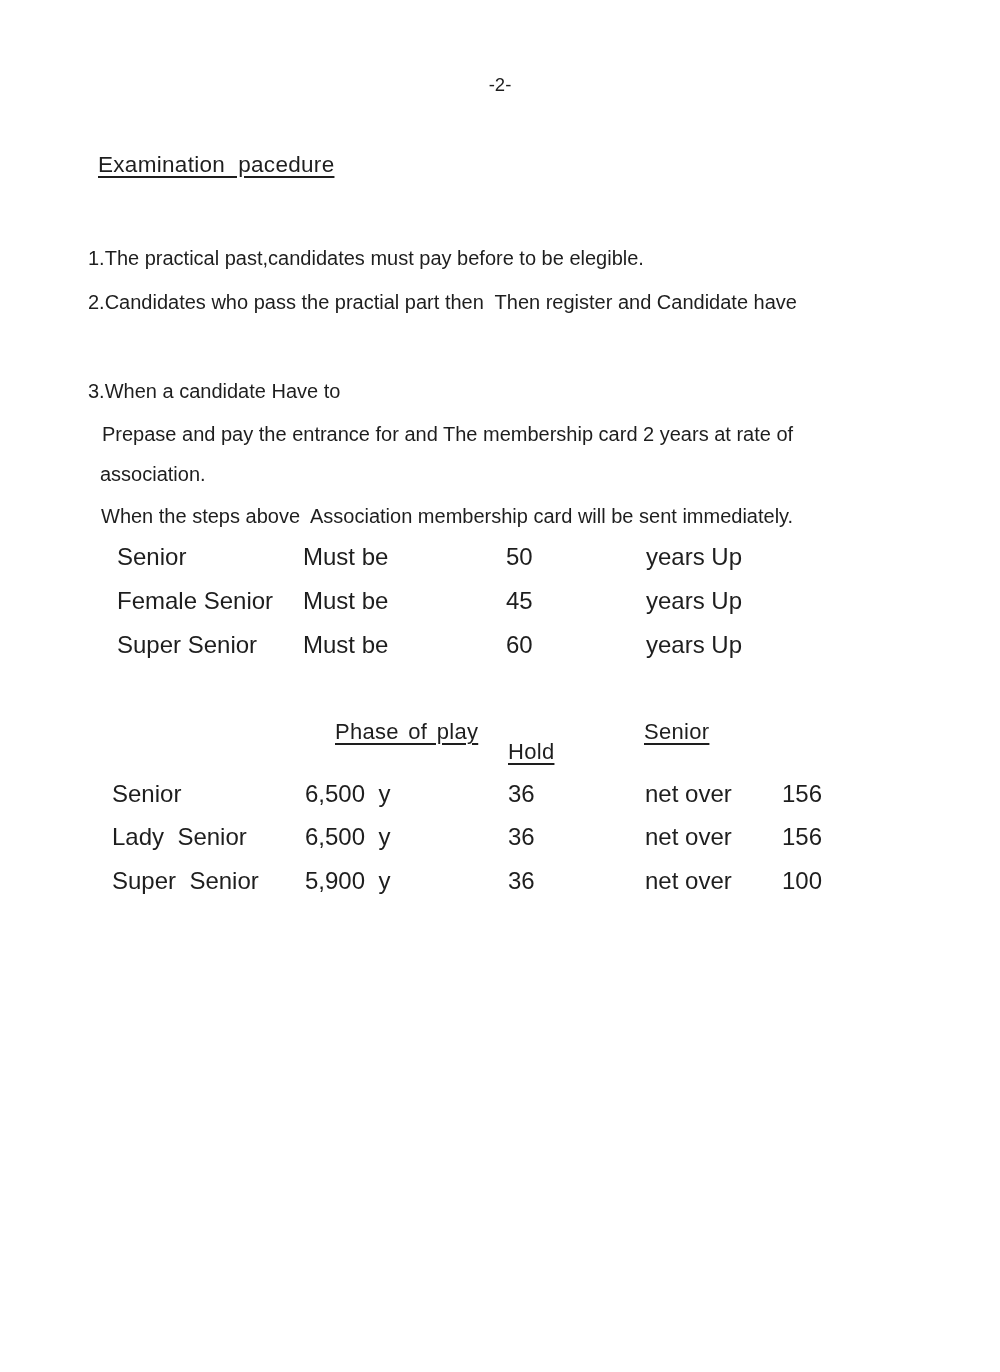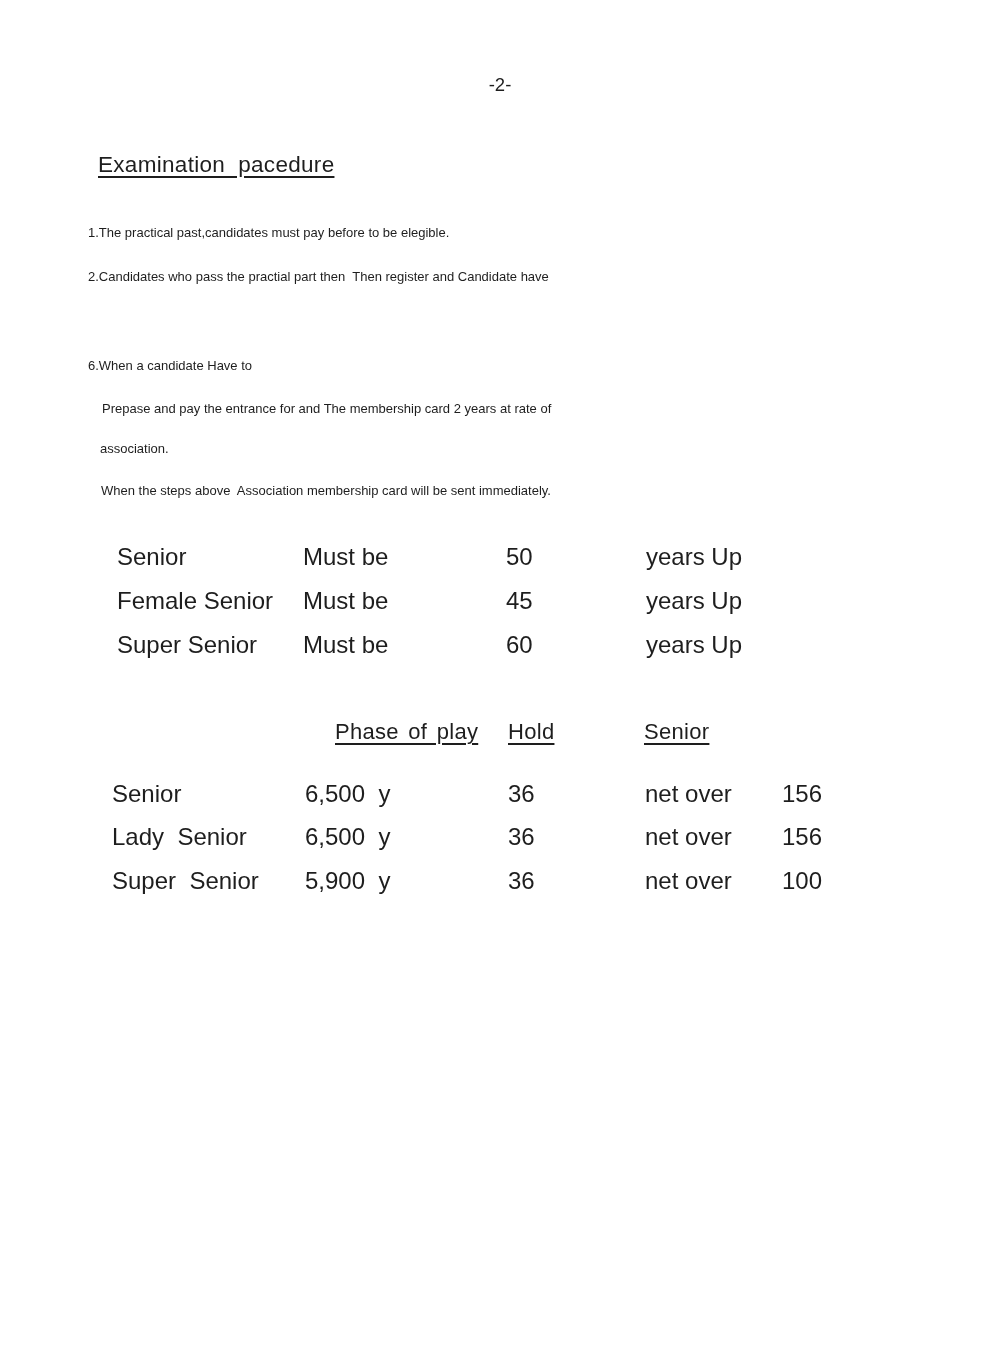--- a/index.html
+++ b/index.html
@@ -24,21 +24,21 @@
   }
   .heading {
     position: absolute;
     left: 98px; top: 152px;
     font-size: 22.5px;
     text-decoration: underline;
     text-underline-offset: 4px;
     white-space: pre-wrap;
     letter-spacing: 0.3px;
   }
-  .body-line { font-size: 13px; }
+  .body-line { font-size: 20px; margin-top: 25px; }
   .trow { position: absolute; left: 0; top: 0; width: 100%; height: 26px; }
   .cell { position: absolute; white-space: pre-wrap; font-size: 24px; line-height: 26px; }
   .thead-cell {
     position: absolute;
     white-space: pre-wrap;
     font-size: 22px;
     line-height: 26px;
     text-decoration: underline;
     text-underline-offset: 4px;
     word-spacing: 3px;
@@ -49,21 +49,21 @@
 <body>
 
 <div class="page">
 
   <div class="pageno">-2-</div>
 
   <div class="heading">Examination  pacedure</div>
 
   <div class="txt body-line" style="left:88px;  top:220px;">1.The practical past,candidates must pay before to be elegible.</div>
   <div class="txt body-line" style="left:88px;  top:264px;text-align:center;">2.Candidates who pass the practial part then  Then register and Candidate have</div>
-  <div class="txt body-line" style="left:88px;  top:353px;">6.When a candidate Have to</div>
+  <div class="txt body-line" style="left:88px;  top:353px;">3.When a candidate Have to</div>
   <div class="txt body-line" style="left:102px; top:396px;">Prepase and pay the entrance for and The membership card 2 years at rate of</div>
   <div class="txt body-line" style="left:100px; top:436px;">association.</div>
   <div class="txt body-line" style="left:101px; top:478px;">When the steps above  Association membership card will be sent immediately.</div>
 
   <div class="trow" style="top:544px;">
     <span class="cell" style="left:117px;">Senior</span>
     <span class="cell" style="left:303px;">Must be</span>
     <span class="cell" style="left:506px;">50</span>
     <span class="cell" style="left:646px;">years Up</span>
   </div>
@@ -75,21 +75,21 @@
   </div>
   <div class="trow" style="top:632px;">
     <span class="cell" style="left:117px;">Super Senior</span>
     <span class="cell" style="left:303px;">Must be</span>
     <span class="cell" style="left:506px;">60</span>
     <span class="cell" style="left:646px;">years Up</span>
   </div>
 
   <div class="trow" style="top:719px;">
     <span class="thead-cell" style="left:308px;margin-left:27px;">Phase of play</span>
-    <span class="thead-cell" style="left:508px;">Hold</span>
+    <span class="thead-cell" style="left:508px;margin-top:20px;">Hold</span>
     <span class="thead-cell" style="left:644px;">Senior</span>
   </div>
 
   <div class="trow" style="top:781px;">
     <span class="cell" style="left:112px;">Senior</span>
     <span class="cell" style="left:305px;">6,500  y</span>
     <span class="cell" style="left:508px;">36</span>
     <span class="cell" style="left:645px;">net over</span>
     <span class="cell" style="left:782px;">156</span>
   </div>

